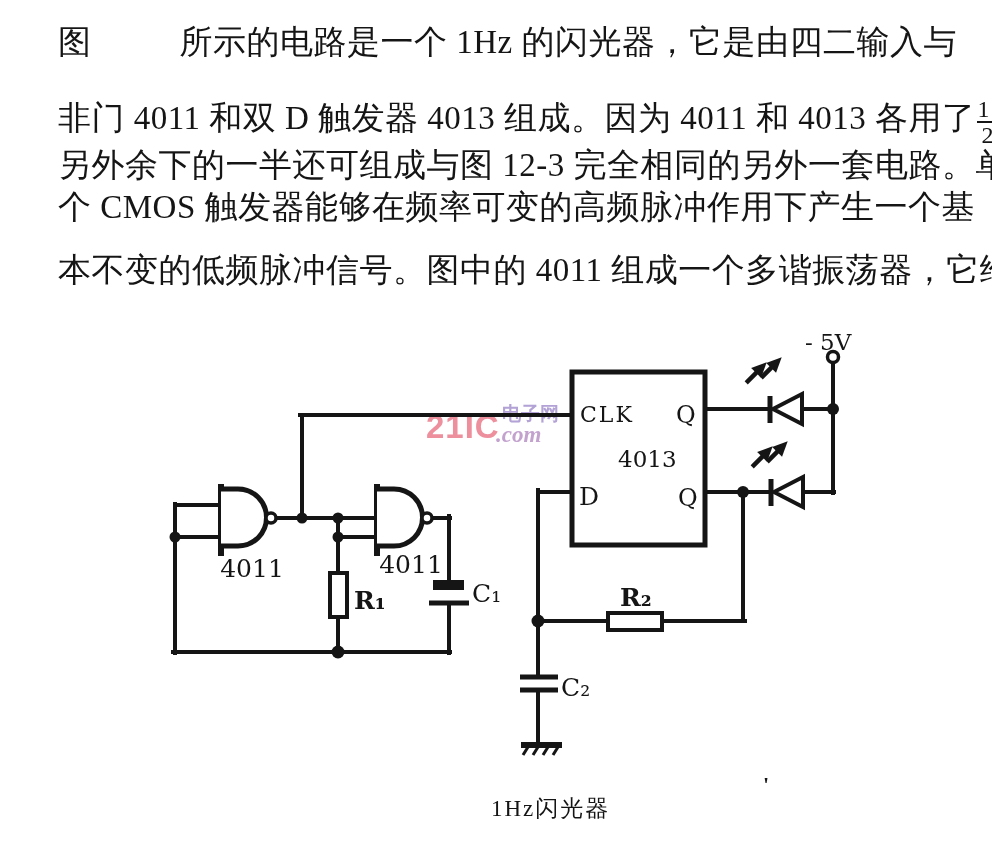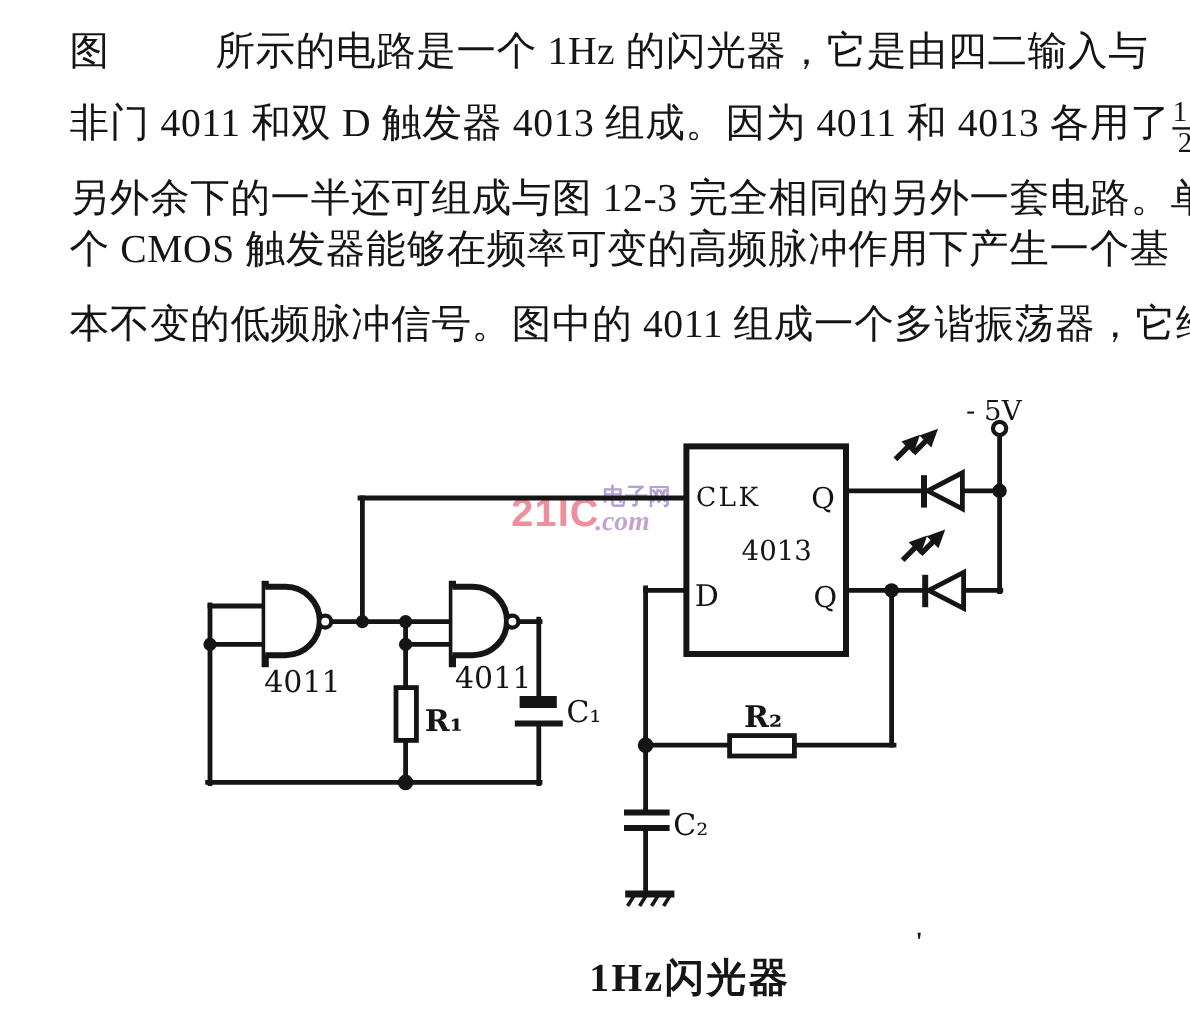--- a/index.html
+++ b/index.html
@@ -3,40 +3,40 @@
 <meta charset="utf-8">
 <style>
   html,body{margin:0;padding:0;background:#ffffff;}
   .page{position:relative;width:992px;height:848px;background:#ffffff;overflow:hidden;
         font-family:"Liberation Serif","DejaVu Serif",serif;color:#151515;}
   
   .para{position:absolute;left:58px;top:0;width:894px;z-index:3;}
   .tline{position:absolute;left:0;width:894px;font-size:33px;font-weight:500;
          letter-spacing:0.5px;white-space:nowrap;text-align:justify;text-align-last:justify;}
   .tline.l1{top:20px;}
-  .tline.l2{top:80px;font-family:Liberation Serif, serif;}
+  .tline.l2{top:96px;font-family:Liberation Serif, serif;}
   .tline.l3{top:143px;}
   .tline.l4{top:185px;}
   .tline.l5{top:248px;}
   .indent-gap{display:inline-block;width:88px;}
   .frac{display:inline-block;vertical-align:-14px;text-align:center;font-size:24px;
         line-height:24px;margin:0 2px;}
   .frac .den{border-top:2px solid #151515;display:block;padding:0 4px;}
   .frac .num{display:block;}
   
   .watermark{position:absolute;left:426px;top:400px;width:150px;height:48px;z-index:1;
              font-family:"Liberation Sans","DejaVu Sans",sans-serif;}
   .wm-brand{position:absolute;left:0;top:8px;font-size:33px;font-weight:bold;
             color:#ee8f9d;letter-spacing:1px;}
   .wm-site{position:absolute;left:76px;top:1px;font-size:19px;font-weight:bold;color:#b2a2d5;}
   .wm-domain{position:absolute;left:70px;top:22px;font-size:23px;font-weight:bold;
              font-style:italic;color:#c3a3ce;font-family:"Liberation Serif",serif;}
   svg.schematic{position:absolute;left:0;top:0;z-index:2;}
-  .caption{position:absolute;left:491px;top:793px;z-index:3;font-size:33px;
-           letter-spacing:2px;font-weight:700;text-align:center;}
+  .caption{position:absolute;left:491px;top:793px;z-index:3;font-size:23px;
+           letter-spacing:2px;font-weight:400;text-align:center;}
   .stray{position:absolute;left:763px;top:772px;z-index:3;font-size:22px;font-weight:bold;}
   svg text{font-family:"DejaVu Serif","Liberation Serif",serif;fill:#151515;}
 </style>
 </head>
 <body>
 
 <div class="page">
 
   <div class="para">
     <div class="tline l1"><span>图</span><span class="indent-gap"></span><span>所示的电路是一个 1Hz 的闪光器，它是由四二输入与</span></div>

